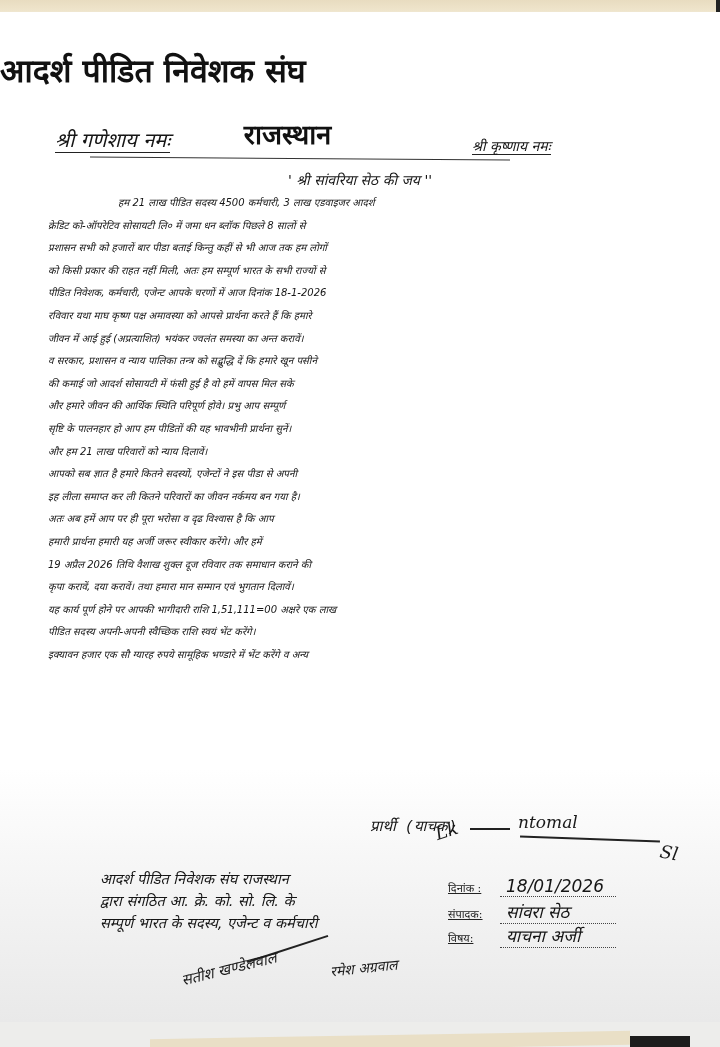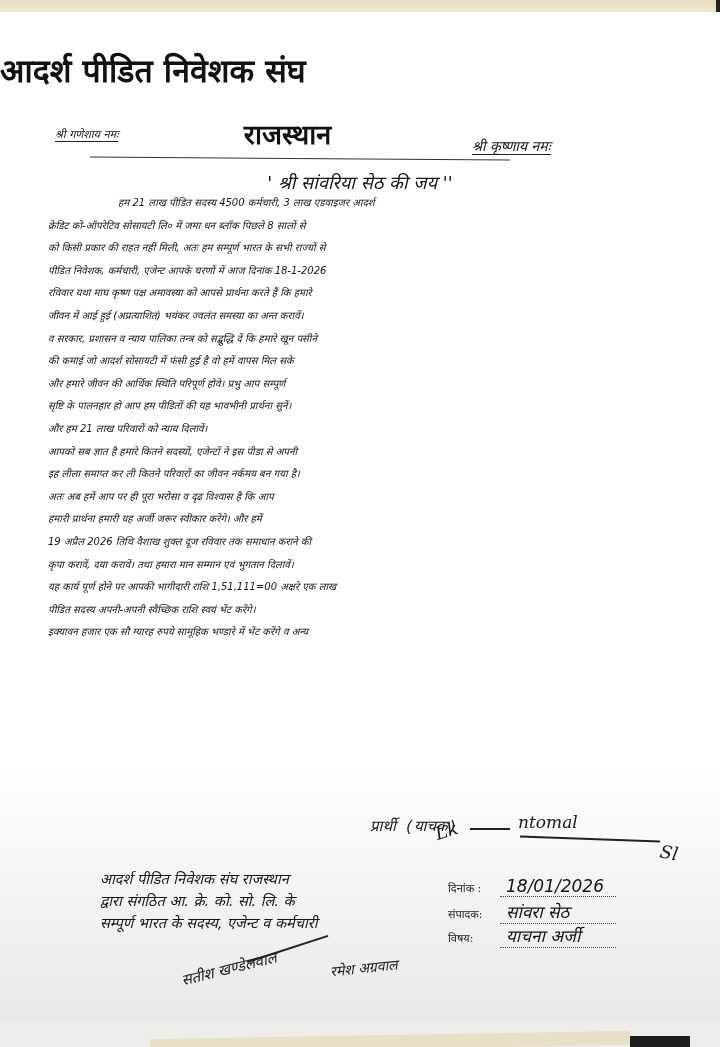--- a/index.html
+++ b/index.html
@@ -30,39 +30,39 @@
       position: absolute; left: 0; top: 48px; width: 720px; text-align: left;
       font-family: "DejaVu Sans", sans-serif; font-size: 32px; font-weight: 700; color: #111;
     }
     .subtitle {
       position: absolute; left: 0; top: 115px; width: 575px; text-align: center;
       font-size: 27px; font-weight: 700; color: #111;
     }
     .hand {
       font-family: "DejaVu Sans", sans-serif; color: #151515; font-style: italic;
     }
-    .invoke-left { position: absolute; left: 55px; top: 126px; font-size: 11px; }
+    .invoke-left { position: absolute; left: 55px; top: 126px; font-size: 20px; }
     .invoke-right { position: absolute; left: 472px; top: 136px; font-size: 14px; }
     .invoke-left span.u, .invoke-right span.u { border-bottom: 1px solid #222; }
     .divider-line {
       position: absolute; left: 90px; top: 158px; width: 420px; height: 1px; background: #333;
       transform: rotate(0.4deg);
     }
-    .blessing { position: absolute; left: 0; top: 170px; width: 720px; text-align: center; font-size: 18px; }
+    .blessing { position: absolute; left: 0; top: 170px; width: 720px; text-align: center; font-size: 14px; }
     .body-text { position: absolute; left: 48px; top: 192px; width: 660px; }
     .line {
       font-size: 10px; line-height: 22.6px; white-space: nowrap; overflow: hidden;
       transform-origin: left center;
     }
     .line.indent { padding-left: 70px; }
     .closing { position: absolute; left: 370px; top: 815px; font-size: 15px; font-family: Liberation Mono, monospace; }
     .org-block { position: absolute; left: 100px; top: 868px; font-size: 14.5px; line-height: 22px; }
     .meta { position: absolute; left: 448px; top: 876px; font-size: 12px; color: #222; font-style: normal; }
     .meta-row { display: flex; align-items: baseline; height: 24px; }
-    .meta-label { width: 52px; font-size: 11px; }
+    .meta-label { width: 52px; font-size: 11px; text-decoration: underline; }
     .meta-value {
       font-family: "DejaVu Sans", sans-serif; font-style: italic; font-size: 17px; color: #151515;
       border-bottom: 1px dotted #444; min-width: 110px; padding-left: 6px;
     }
     .sig { position: absolute; font-family: "DejaVu Serif", serif; font-style: italic; color: #1a1a1a; }
     .sig1 { left: 435px; top: 820px; font-size: 18px; transform: rotate(-18deg); }
     .sig1-line { position: absolute; left: 470px; top: 828px; width: 40px; height: 1.5px; background: #222; }
     .sig2 { left: 518px; top: 812px; font-size: 17px; }
     .sig2-line { position: absolute; left: 520px; top: 838px; width: 140px; height: 1.5px; background: #222; transform: rotate(2deg); }
     .sig3 { left: 660px; top: 842px; font-size: 18px; transform: rotate(10deg); }
@@ -84,20 +84,21 @@
 
 <div class="invoke-left hand"><span class="u">श्री गणेशाय नमः</span></div>
 <div class="invoke-right hand"><span class="u">श्री कृष्णाय नमः</span></div>
 <div class="divider-line"></div>
 
 <div class="blessing hand">' श्री सांवरिया सेठ की जय ''</div>
 
 <div class="body-text hand">
   <div class="line indent">हम 21 लाख पीडित सदस्य 4500 कर्मचारी, 3 लाख एडवाइजर आदर्श</div>
   <div class="line">क्रेडिट को-ऑपरेटिव सोसायटी लि० में जमा धन ब्लॉक पिछले 8 सालों से</div>
+  <div class="line">प्रशासन सभी को हजारों बार पीडा बताई किन्तु कहीं से भी आज तक हम लोगों</div>
   <div class="line">को किसी प्रकार की राहत नहीं मिली, अतः हम सम्पूर्ण भारत के सभी राज्यों से</div>
   <div class="line">पीडित निवेशक, कर्मचारी, एजेन्ट आपके चरणों में आज दिनांक 18-1-2026</div>
   <div class="line">रविवार यथा माघ कृष्ण पक्ष अमावस्या को आपसे प्रार्थना करते हैं कि हमारे</div>
   <div class="line">जीवन में आई हुई (अप्रत्याशित) भयंकर ज्वलंत समस्या का अन्त करावें।</div>
   <div class="line">व सरकार, प्रशासन व न्याय पालिका तन्त्र को सद्बुद्धि दें कि हमारे खून पसीने</div>
   <div class="line">की कमाई जो आदर्श सोसायटी में फंसी हुई है वो हमें वापस मिल सके</div>
   <div class="line">और हमारे जीवन की आर्थिक स्थिति परिपूर्ण होवे। प्रभु आप सम्पूर्ण</div>
   <div class="line">सृष्टि के पालनहार हो आप हम पीडितों की यह भावभीनी प्रार्थना सुनें।</div>
   <div class="line">और हम 21 लाख परिवारों को न्याय दिलावें।</div>
   <div class="line">आपको सब ज्ञात है हमारे कितने सदस्यों, एजेन्टों ने इस पीडा से अपनी</div>

